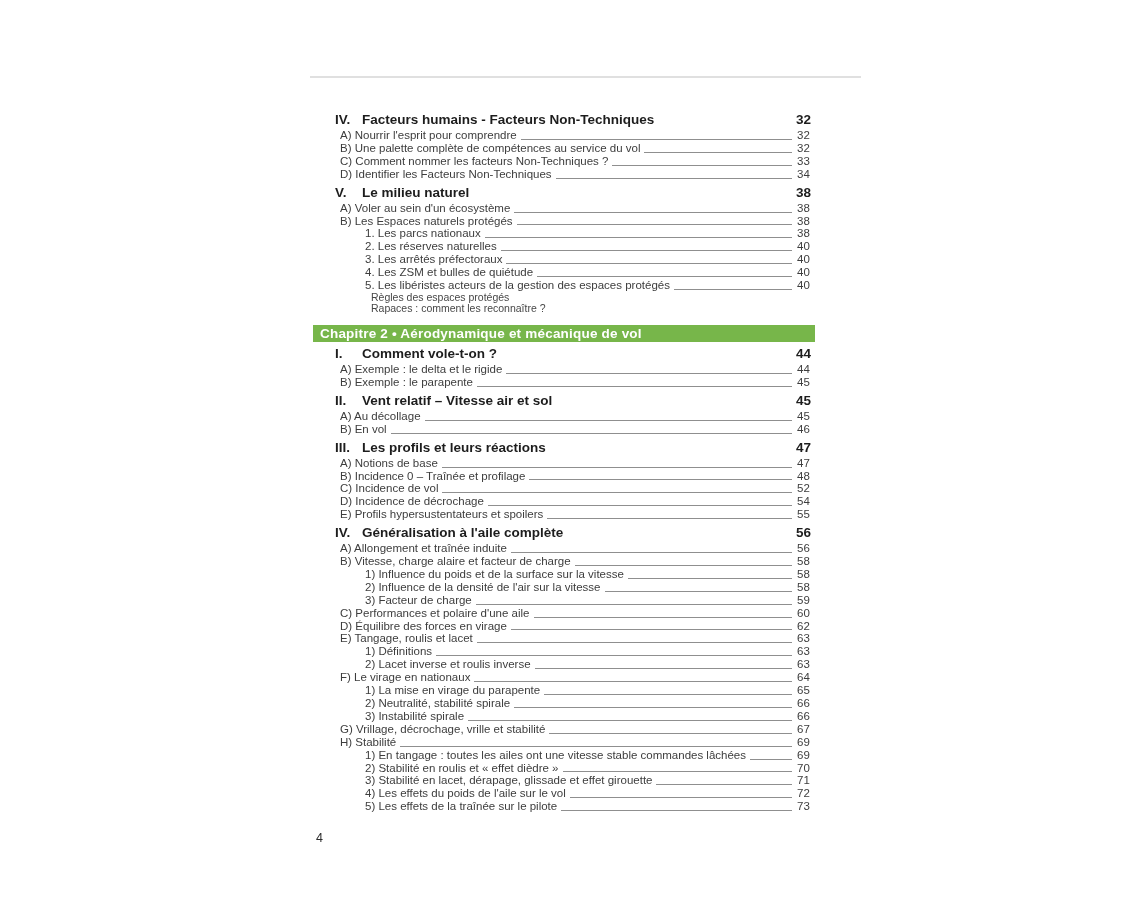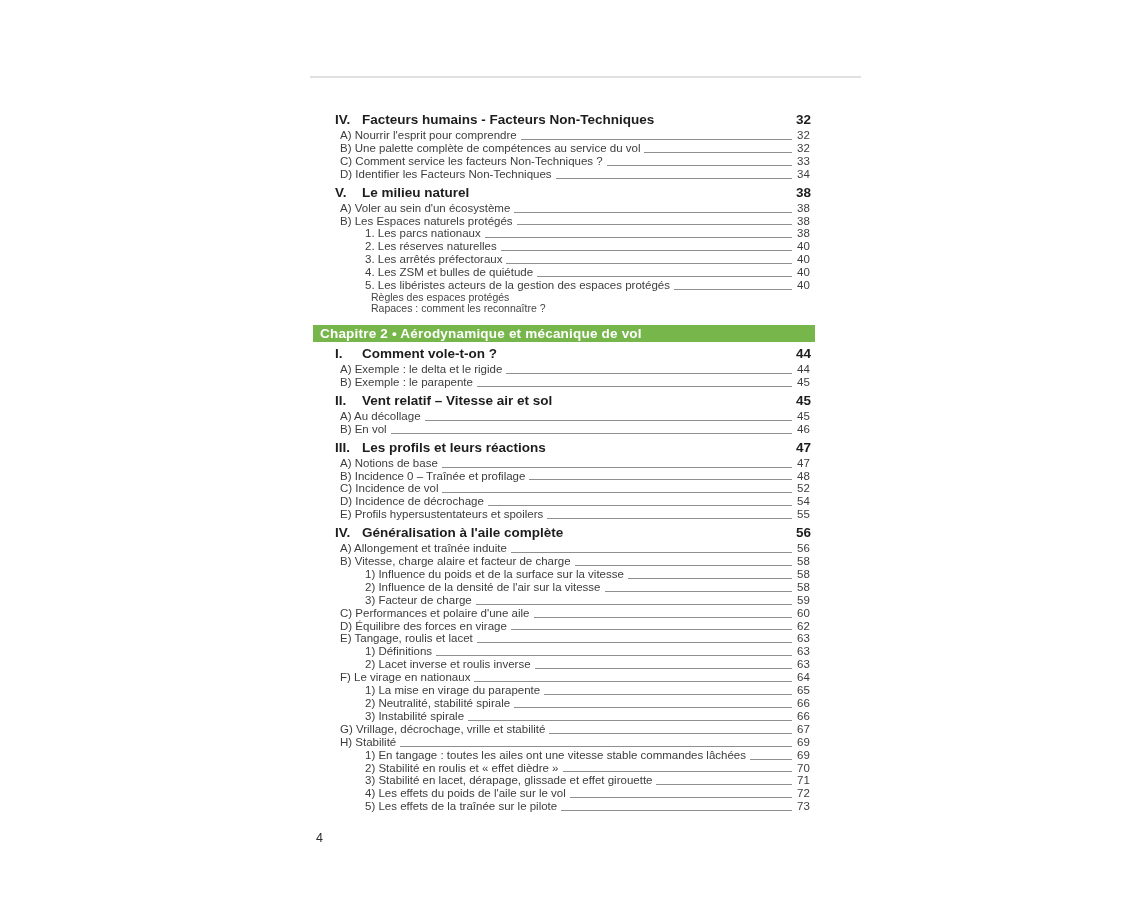--- a/index.html
+++ b/index.html
@@ -112,21 +112,21 @@
       <span class="lbl">A) Nourrir l'esprit pour comprendre</span>
       <span class="leader"></span>
       <span class="pg">32</span>
     </div>
     <div class="row lvl1">
       <span class="lbl">B) Une palette complète de compétences au service du vol</span>
       <span class="leader"></span>
       <span class="pg">32</span>
     </div>
     <div class="row lvl1">
-      <span class="lbl">C) Comment service les facteurs Non-Techniques ?</span>
+      <span class="lbl">C) Comment nommer les facteurs Non-Techniques ?</span>
       <span class="leader"></span>
       <span class="pg">33</span>
     </div>
     <div class="row lvl1">
       <span class="lbl">D) Identifier les Facteurs Non-Techniques</span>
       <span class="leader"></span>
       <span class="pg">34</span>
     </div>
     <div class="row heading">
       <span class="numeral">V.</span>

